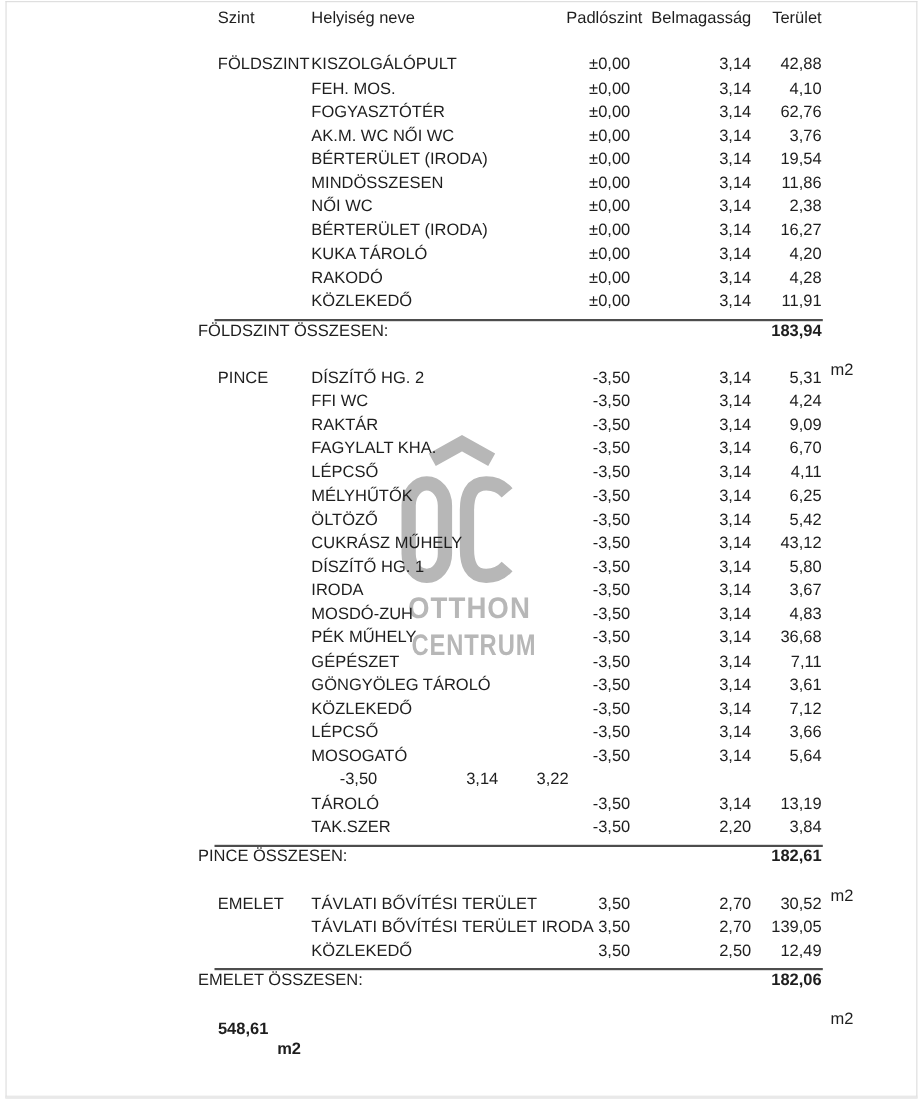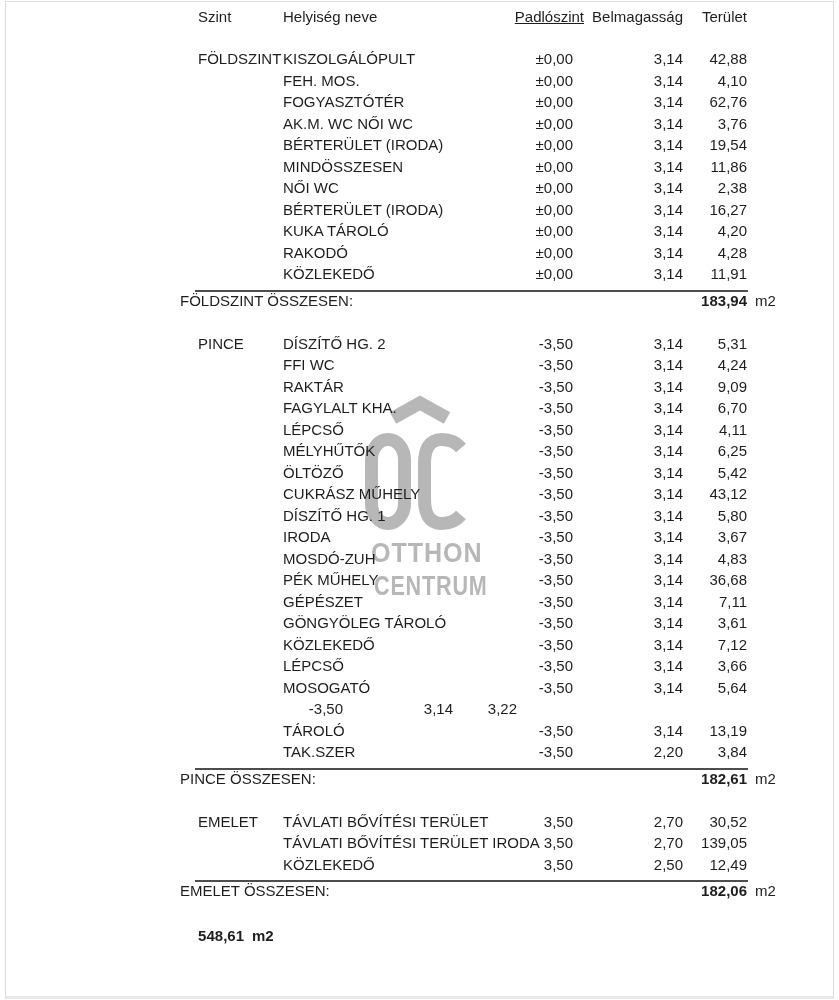--- a/index.html
+++ b/index.html
@@ -21,23 +21,23 @@
   .wm-centrum{left:374px;top:576px;font-size:27px;transform:scaleX(0.80);letter-spacing:1px;}
   
   .sheet{position:absolute;left:180px;top:0;width:610px;z-index:1;}
   .row{display:flex;align-items:flex-start;height:21.5px;font-size:15px;}
   .hdr{margin-top:8px;height:22px;}
   .c-szint{width:103px;padding-left:18px;box-sizing:border-box;white-space:nowrap;}
   .c-name{width:230px;white-space:nowrap;}
   .c-floor{width:60px;text-align:right;white-space:nowrap;}
   .c-height{width:110px;text-align:right;white-space:nowrap;}
   .c-area{width:64px;text-align:right;white-space:nowrap;}
-  .c-m2{width:33px;padding-left:8px;box-sizing:border-box;white-space:nowrap;}
+  .c-m2{width:33px;padding-left:8px;box-sizing:border-box;white-space:nowrap;margin-top:36px;}
   
-  .h-floor{width:71px;text-align:right;text-decoration:underline;}
+  .h-floor{width:71px;text-align:right;}
   .h-height{width:99px;text-align:right;}
   .h-area{width:64px;text-align:right;}
   .table-body{margin-top:20px;}
   .section + .section{margin-top:21px;}
   .section-rule{margin-left:15px;margin-top:3px;width:553px;height:0;
     border-top:2px solid #4d4d4d;}
   .summary-row{display:flex;height:22px;font-size:15px;}
   .summary-label{width:503px;white-space:nowrap;}
   .summary-value{width:64px;text-align:right;font-weight:bold;white-space:nowrap;}
   .total-row{display:flex;align-items:center;height:22px;font-size:15px;margin-top:20px;font-weight:bold;}

